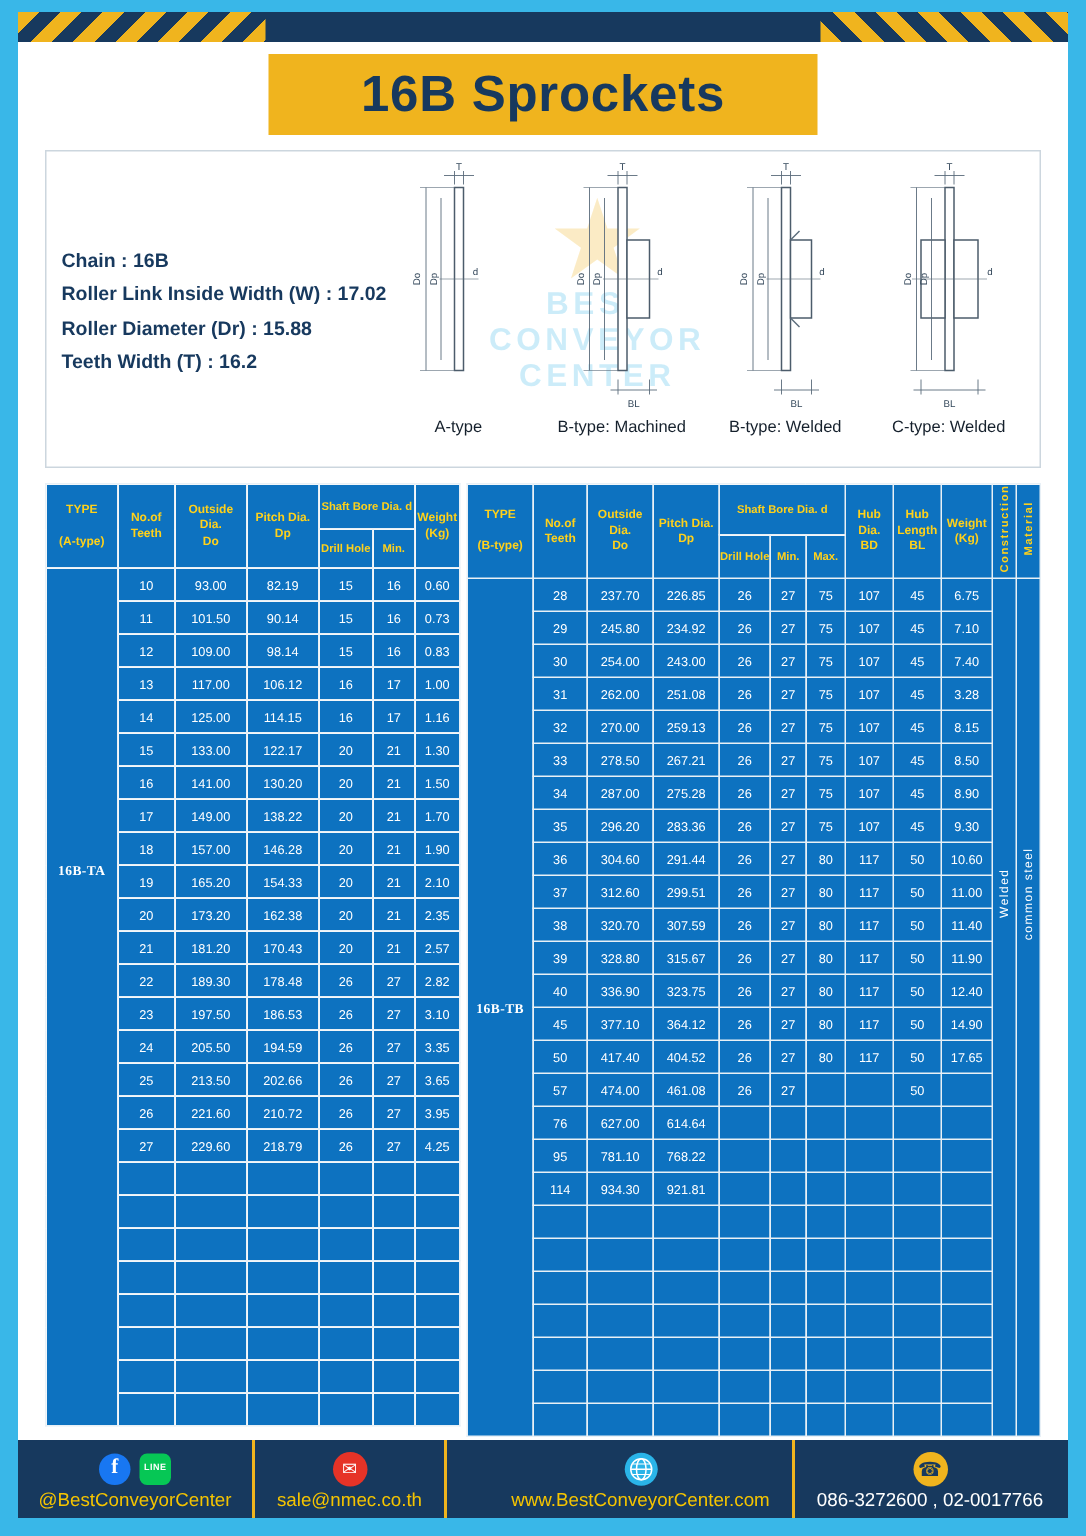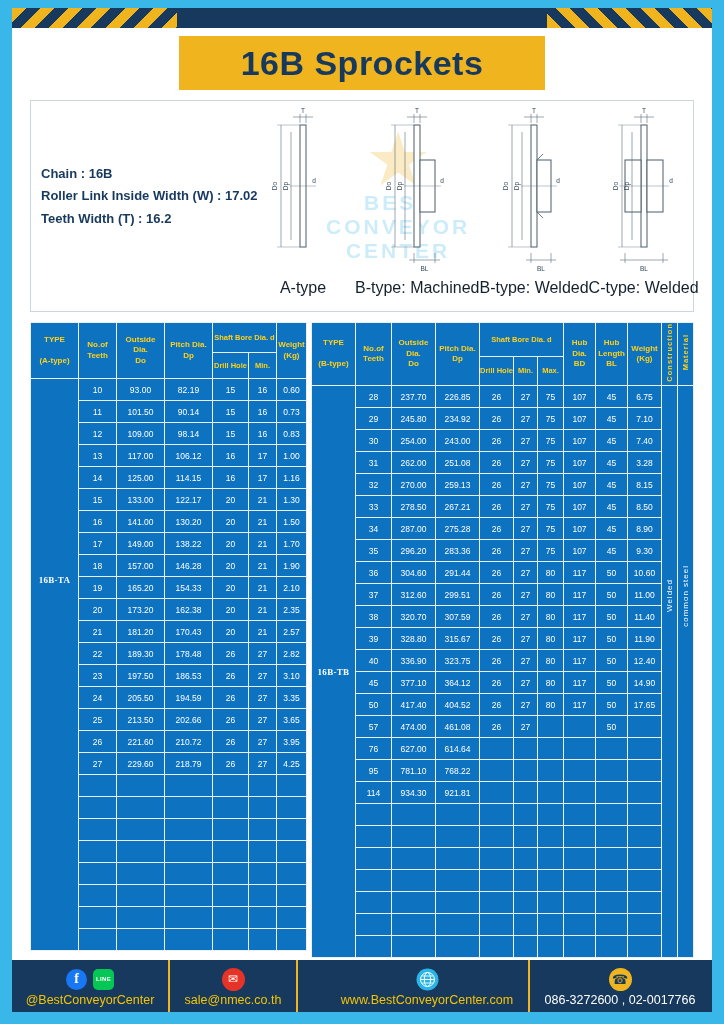--- a/index.html
+++ b/index.html
@@ -47,21 +47,21 @@
   .specs {
     position: absolute; left: 10px; top: 62px;
     font-size: 13px; font-weight: bold; color: var(--navy,#17395e);
     line-height: 1.72; z-index: 2; white-space: nowrap;
   }
   .drawings-row {
     position: absolute; right: 6px; top: 6px; width: 436px; height: 200px;
     display: flex; z-index: 1;
   }
   .figure { flex: 1; display: flex; flex-direction: column; align-items: center; }
-  .fig-label { font-size: 16px; color: #15202c; margin-top: 2px; white-space: nowrap; }
+  .fig-label { font-size: 11px; color: #15202c; margin-top: 2px; white-space: nowrap; }
 
   .tables { margin: 10px 18px 0; display: flex; justify-content: space-between; align-items: flex-start; flex: 0 0 auto; }
   table { border-collapse: collapse; table-layout: fixed; }
   #table-a { width: 276px; }
   #table-b { width: 382px; }
   th, td {
     border: 1px solid #e8f0f6; background: var(--tblue, #0d72c0);
     text-align: center; vertical-align: middle; padding: 0; overflow: hidden;
   }
   th {
@@ -128,20 +128,21 @@
     <div class="info-panel">
       <div class="watermark">
         <span class="star">★</span>
         <span class="wm-line">BEST</span>
         <span class="wm-line">CONVEYOR</span>
         <span class="wm-line">CENTER</span>
       </div>
       <div class="specs">
         <div>Chain  :  16B</div>
         <div>Roller Link Inside Width (W)  :  17.02</div>
+        <div>Roller Diameter (Dr)  :  15.88</div>
         <div>Teeth Width (T)  :  16.2</div>
       </div>
       <div class="drawings-row">
           <div class="figure">
             <svg viewBox="0 0 104 170" width="104" height="170">
               <rect x="49" y="18" width="6" height="122" fill="#fff" stroke="#4c5c6b" stroke-width="1"></rect>
               <line x1="30" y1="18" x2="30" y2="140" stroke="#5a6b7a" stroke-width="0.6"></line>
               <text x="26" y="79" font-size="6.5" fill="#33475a" text-anchor="middle" transform="rotate(-90 26 79)">Do</text>
               <line x1="40" y1="25" x2="40" y2="133" stroke="#5a6b7a" stroke-width="0.6"></line>
               <text x="37" y="79" font-size="6.5" fill="#33475a" text-anchor="middle" transform="rotate(-90 37 79)">Dp</text>

